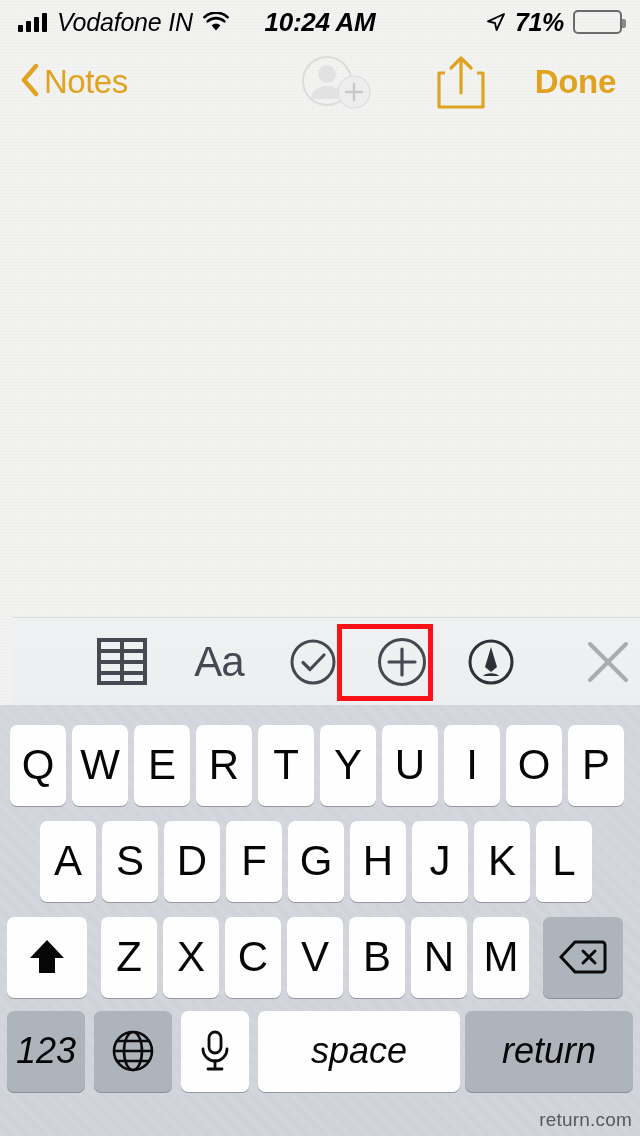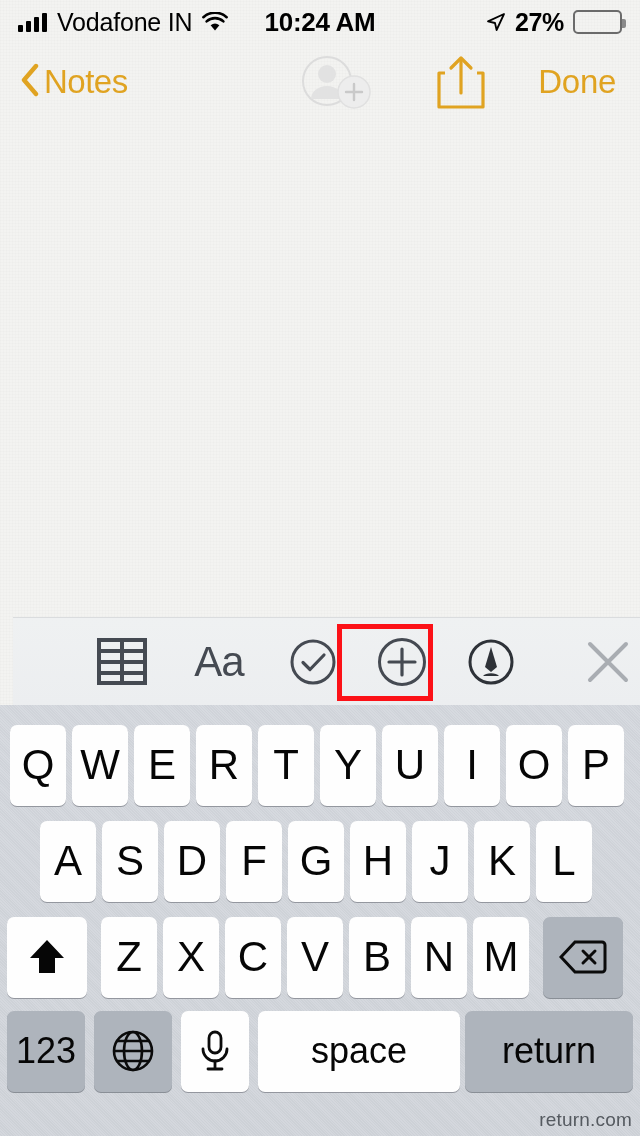--- a/index.html
+++ b/index.html
@@ -20,21 +20,21 @@
 
   
   #status-bar {
     position: absolute; top: 0; left: 0;
     width: 640px; height: 44px;
     display: flex; align-items: center;
     padding: 0 18px;
     color: #000;
   }
   .sb-left, .sb-center, .sb-right {
-    display: flex; align-items: center;
+    display: flex; align-items: center; font-style: italic;
   }
   .sb-left { flex: 1 1 0; gap: 10px; }
   .sb-center { flex: 0 0 auto; }
   .sb-right { flex: 1 1 0; justify-content: flex-end; gap: 9px; }
   .signal-bars { display: flex; align-items: flex-end; gap: 3px; height: 19px; }
   .signal-bars i { display: block; width: 5px; background: #000; border-radius: 1px; }
   .signal-bars i:nth-child(1) { height: 7px; }
   .signal-bars i:nth-child(2) { height: 11px; }
   .signal-bars i:nth-child(3) { height: 15px; }
   .signal-bars i:nth-child(4) { height: 19px; }
@@ -68,21 +68,21 @@
   #add-person-button {
     position: absolute; left: 296px; top: 50%; transform: translateY(-50%);
     width: 82px; height: 56px; cursor: default;
   }
   #share-button {
     position: absolute; left: 434px; top: 50%; transform: translateY(-50%);
     width: 54px; height: 58px; cursor: pointer;
   }
   #done-button {
     position: absolute; right: 24px; top: 50%; transform: translateY(-50%);
-    color: #e0a321; font-size: 33px; font-weight: normal;
+    color: #e0a321; font-size: 33px; font-weight: bold;
     letter-spacing: -0.3px; cursor: pointer;
   }
 
   
   #note-body {
     position: absolute; top: 120px; left: 0;
     width: 640px; height: 497px;
     padding: 12px 22px;
     font-size: 28px; color: #111;
     white-space: pre-wrap;
@@ -147,21 +147,21 @@
   }
   .row1 .key { width: 56px; margin: 0 3px; }
   .row2 .key { width: 56px; margin: 0 3px; }
   .row3 .letter-key { width: 56px; margin: 0 3px; }
   .key.dark {
     background: #aeb4bc;
     box-shadow: 0 1px 0 rgba(130,135,143,0.9);
   }
   #key-shift { width: 80px; margin-right: 11px; }
   #key-backspace { width: 80px; margin-left: 11px; }
-  .row4 .key { height: 81px; font-size: 36px; }
+  .row4 .key { height: 81px; font-size: 36px; font-style: italic; }
   #key-123 { width: 78px; margin-right: 9px; }
   #key-globe { width: 78px; margin-right: 9px; }
   #key-dictation { width: 68px; margin-right: 9px; }
   #key-space { flex: 1 1 auto; margin-right: 5px; }
   #key-return { width: 168px; }
   .key svg { display: block; }
 
   
   #watermark {
     position: absolute; right: 8px; bottom: 5px;
@@ -193,21 +193,21 @@
     </div>
     <div class="sb-center">
       <span class="clock">10:24 AM</span>
     </div>
     <div class="sb-right">
       <span>
         <svg class="loc-arrow" viewBox="0 0 20 20">
           <path d="M18 2 L2 9.4 L9 11 L10.6 18 Z" fill="none" stroke="#000" stroke-width="1.8" stroke-linejoin="round"></path>
         </svg>
       </span>
-      <span class="batt-pct">27%</span>
+      <span class="batt-pct">71%</span>
       <span class="battery">
         <span class="fill"></span>
       </span>
     </div>
   </div>
 
   <div id="nav-bar">
 
     <div id="back-button">
       <span>

